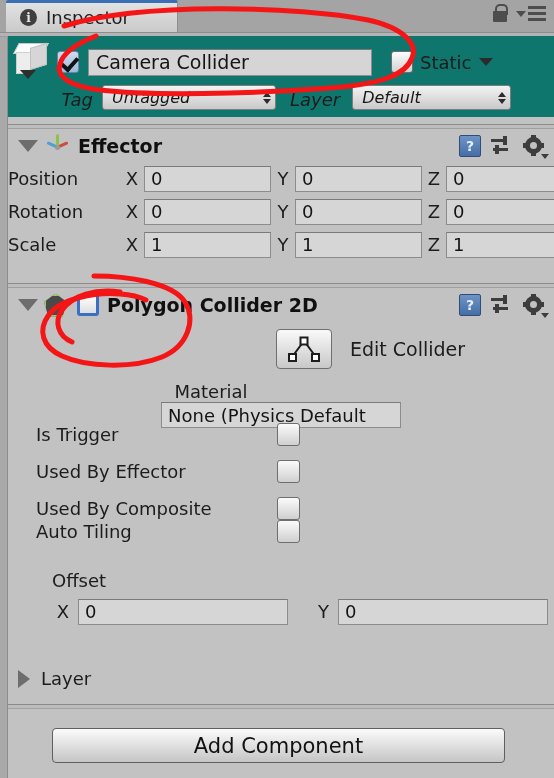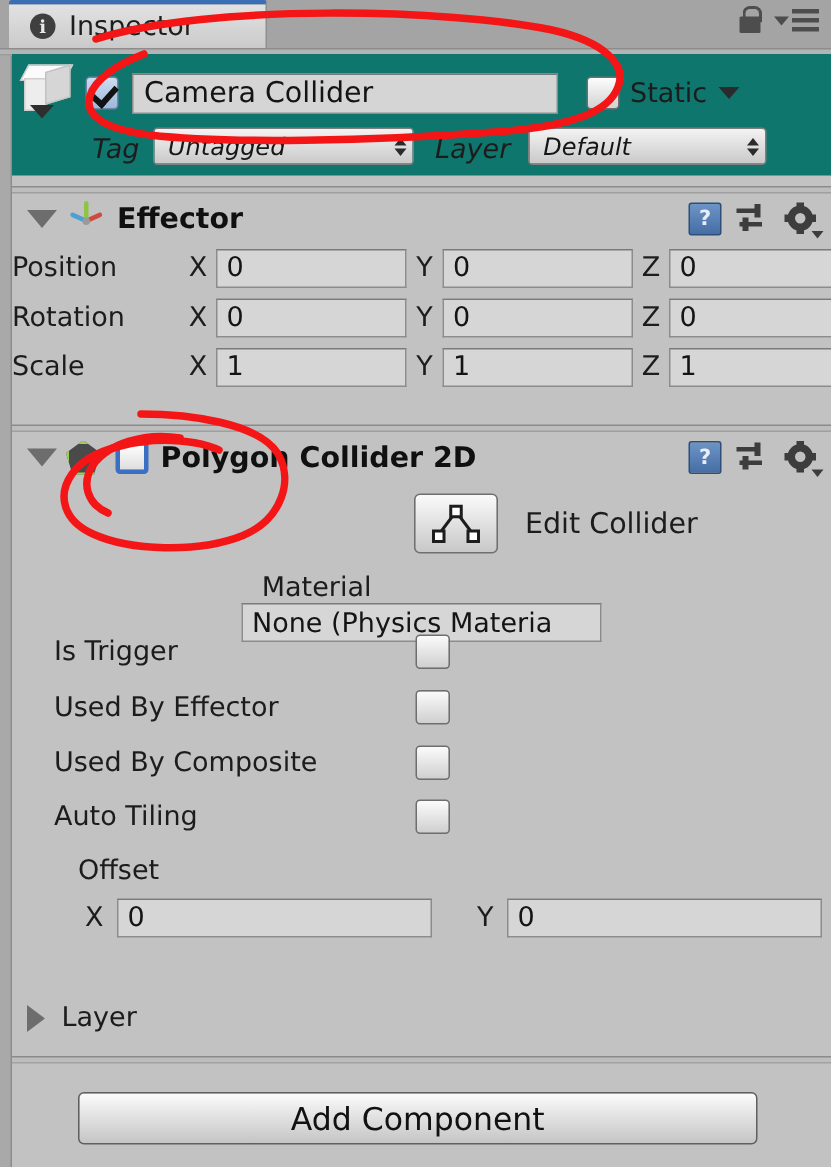--- a/index.html
+++ b/index.html
@@ -675,37 +675,37 @@
           <rect x="13.5" y="1.5" width="7" height="7" fill="#fff" stroke="#1d1d1d" stroke-width="2"></rect>
           <rect x="25" y="18" width="7" height="7" fill="#fff" stroke="#1d1d1d" stroke-width="2"></rect>
         </svg>
       </span>
     </div>
     <div class="edit-label">Edit Collider</div>
   </div>
 
   <div class="prop-row" style="top:381px;flex-direction:column;">
     <div class="prop-label">Material</div>
-    <div class="objfield">None (Physics Materia</div>
+    <div class="objfield">None (Physics Default</div>
     <div class="picker"></div>
   </div>
 
   <div class="prop-row" style="top:419px;">
     <div class="prop-label">Is Trigger</div>
     <div class="cbox-sm"></div>
   </div>
   <div class="prop-row" style="top:456px;">
     <div class="prop-label">Used By Effector</div>
     <div class="cbox-sm"></div>
   </div>
   <div class="prop-row" style="top:493px;">
     <div class="prop-label">Used By Composite</div>
     <div class="cbox-sm"></div>
   </div>
-  <div class="prop-row" style="top:529px;">
+  <div class="prop-row" style="top:516px;">
     <div class="prop-label">Auto Tiling</div>
     <div class="cbox-sm"></div>
   </div>
 
   <div class="prop-row" style="top:565px;">
     <div class="offset-label">Offset</div>
   </div>
   <div class="vec-row" style="top:596px;">
     <div class="off-axis" style="margin-left:28px;">X</div>
     <div class="numfield nf-off">0</div>

